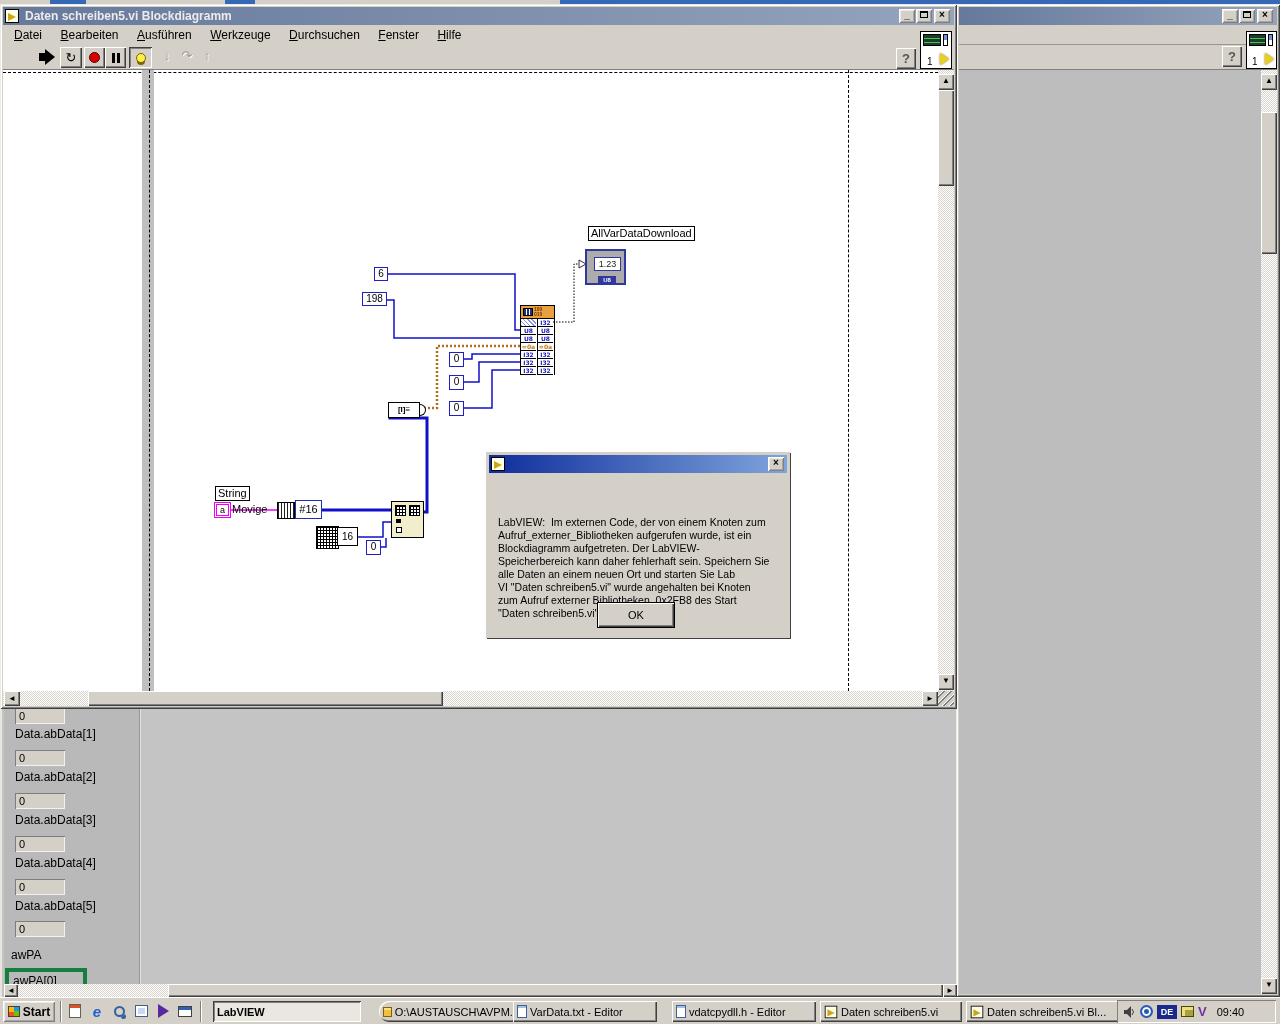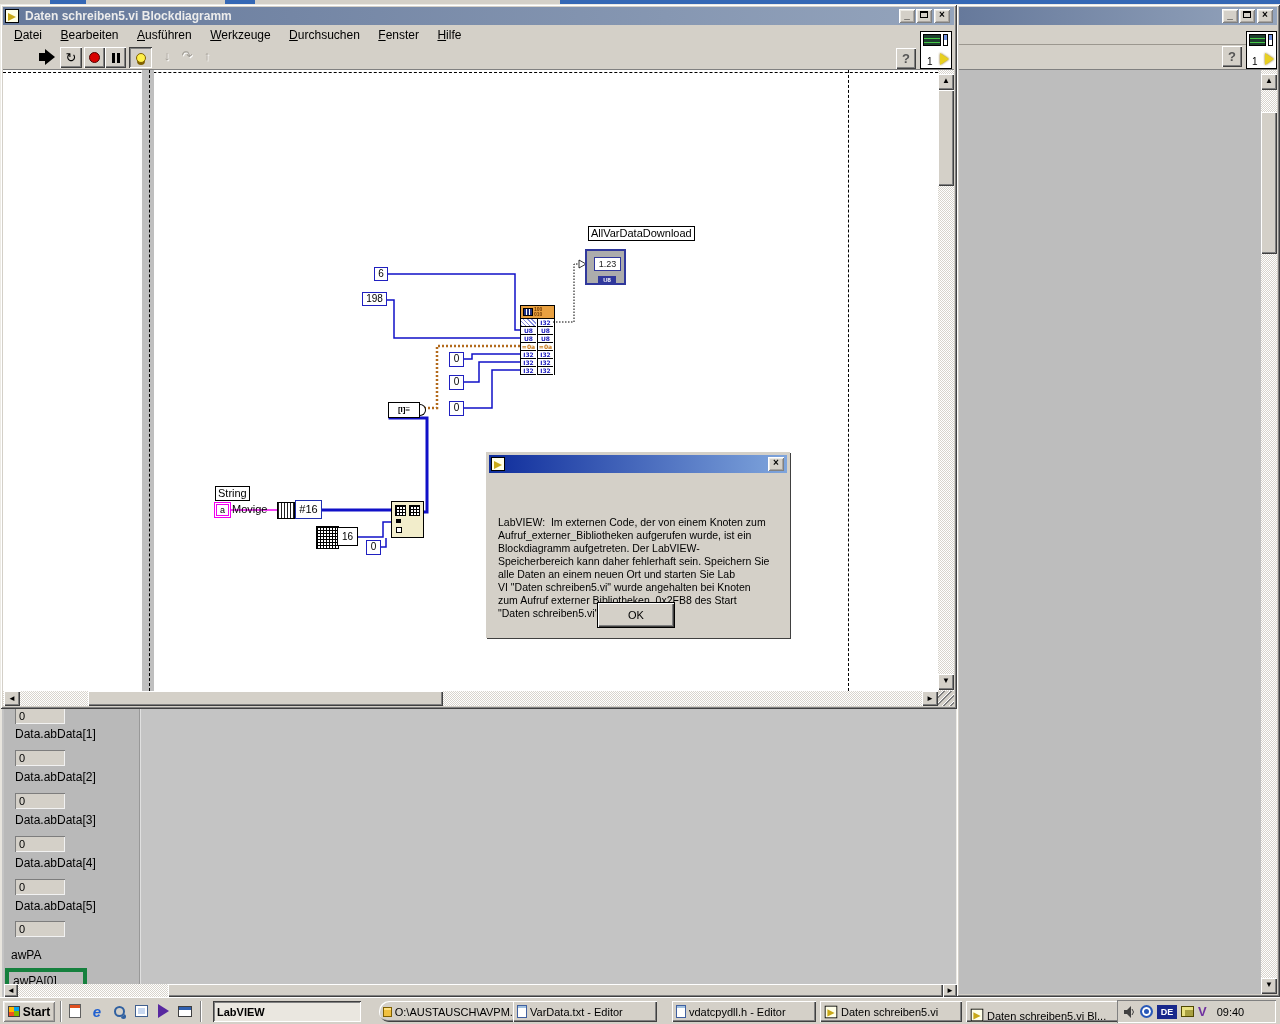--- a/index.html
+++ b/index.html
@@ -329,21 +329,21 @@
       <span>VarData.txt - Editor</span>
     </div>
     <div class="task-btn" style="left:672px;width:144px;">
       <span style="display:inline-block;width:10px;height:13px;background:#FFF;border:1px solid #4060A0;box-shadow:inset 0 2px 0 #A0C0E0;"></span>
       <span>vdatcpydll.h - Editor</span>
     </div>
     <div class="task-btn" style="left:820px;width:142px;">
       <span class="lv-ico" style="transform:scale(0.9);"></span>
       <span>Daten schreiben5.vi</span>
     </div>
-    <div class="task-btn" style="left:966px;width:170px;align-items:flex-end;">
+    <div class="task-btn" style="left:966px;width:170px;">
       <span class="lv-ico" style="transform:scale(0.9);"></span>
       <span>Daten schreiben5.vi Bl...</span>
     </div>
 
     <div class="sunken" style="position:absolute;left:1117px;top:2px;width:159px;height:23px;display:flex;align-items:center;gap:4px;padding-left:5px;">
       <svg width="14" height="14">
           <polygon points="2,5 5,5 9,1 9,13 5,9 2,9" fill="#404040"></polygon>
           <path d="M10,4 Q13,7 10,10" stroke="#404040" fill="none"></path>
         </svg>
       <span style="width:13px;height:13px;border:2px solid #2858B8;border-radius:50%;display:inline-block;box-shadow:inset 0 0 0 2px #FFF, inset 0 0 0 5px #2858B8;"></span>

